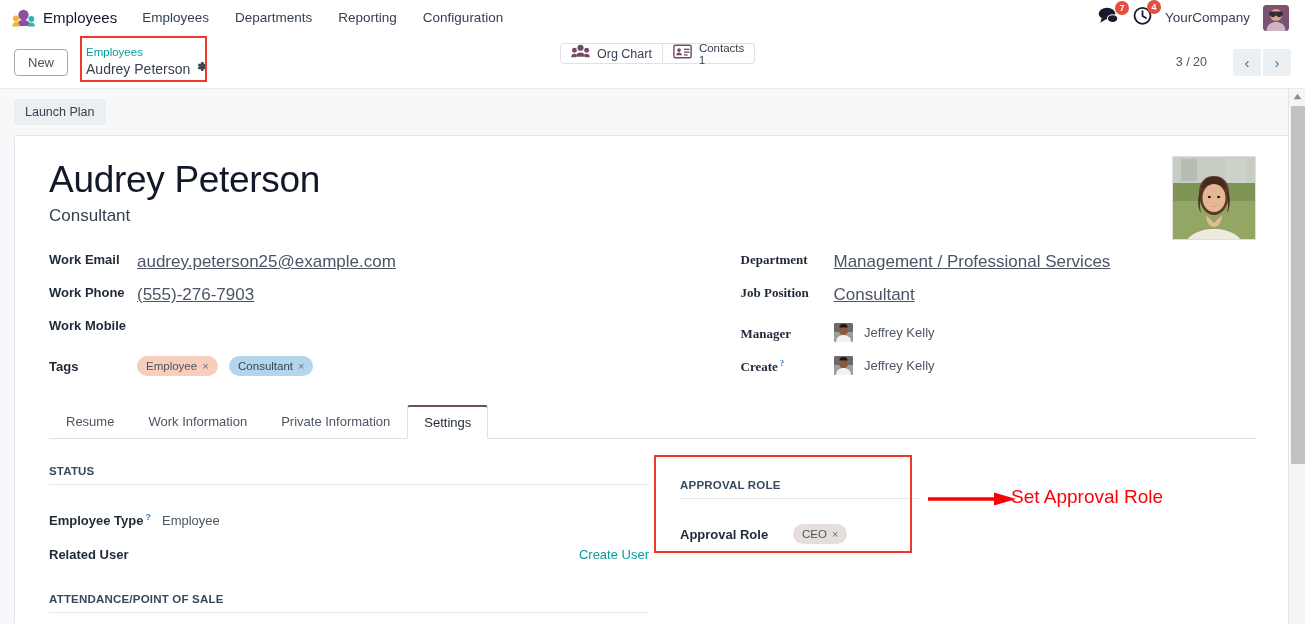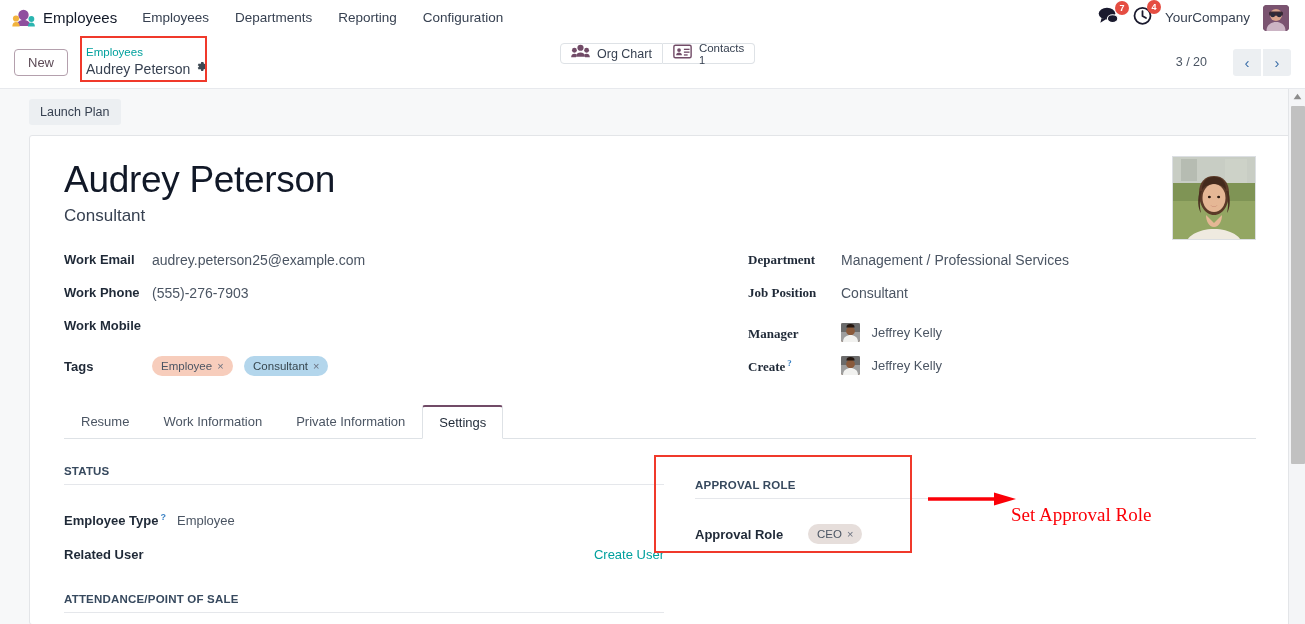--- a/index.html
+++ b/index.html
@@ -74,21 +74,21 @@
   .pager-btns { display: flex; }
   .pager-btn {
     width: 28px; height: 27px; background: #eceff2; border: none; cursor: pointer;
     display: flex; align-items: center; justify-content: center;
     color: #3b6ea8; font-size: 15px;
   }
   .pager-btn:first-child { border-radius: 3px 0 0 3px; margin-right: 2px; }
   .pager-btn:last-child { border-radius: 0 3px 3px 0; }
 
   
-  .sheet-bg { background: #f7f8f9; padding: 10px 14px 0 29px; height: 536px; position: relative; }
+  .sheet-bg { background: #f7f8f9; padding: 10px 14px 0 14px; height: 536px; position: relative; }
   .launch-plan {
     background: #eceff2; border: none; color: #374151; font-size: 12.5px;
     padding: 6px 11px; border-radius: 3px; cursor: pointer; margin-bottom: 10px;
     font-family: "Liberation Sans", sans-serif;
   }
   .sheet {
     background: #fff; border: 1px solid #e3e5e8; border-radius: 3px;
     padding: 22px 34px 0 34px; height: 490px; position: relative; overflow: hidden;
   }
 
@@ -102,21 +102,21 @@
 
   .form-grid { display: flex; margin-top: 24px; }
   .col { width: 50%; }
   .col.right { padding-left: 88px; }
   .frow { display: flex; align-items: flex-start; min-height: 33px; }
   .flabel {
     font-size: 13px; font-weight: 700; color: #1f2937; width: 88px;
     flex-shrink: 0; padding-top: 2px; white-space: nowrap;
   }
   .col.right .flabel { width: 93px; font-family: Liberation Serif, serif; }
-  .fvalue { font-size: 14px; color: #4b5563; padding-top: 2px; }
+  .fvalue { font-size: 17px; color: #4b5563; padding-top: 2px; text-decoration: underline; }
   .qmark { color: #3b82c4; font-size: 9px; vertical-align: super; margin-left: 2px; cursor: pointer; }
 
   .tag {
     display: inline-flex; align-items: center; gap: 5px;
     border-radius: 11px; font-size: 11.5px; padding: 2px 9px;
     margin-right: 7px; cursor: pointer; line-height: 16px;
   }
   .tag-employee { background: #f7cdbc; color: #4b5563; }
   .tag-consultant { background: #b3d6ec; color: #37474f; }
   .tag-ceo { background: #e6dedb; color: #4b5563; }
@@ -154,22 +154,22 @@
 
   .srow { display: flex; align-items: center; min-height: 34px; }
   .slabel { font-size: 13px; font-weight: 700; color: #1f2937; width: 113px; flex-shrink: 0; white-space: nowrap; }
   .svalue { font-size: 13px; color: #4b5563; }
   .create-user { margin-left: auto; font-size: 13px; color: #00a09d; cursor: pointer; }
   .sect-bottom { margin-top: 22px; }
 
   
   .annot-arrow { position: absolute; left: 928px; top: 492px; width: 88px; height: 14px; pointer-events: none; }
   .annot-text {
-    position: absolute; left: 1011px; top: 504px; color: #fb0007;
-    font-size: 19px; font-family: Liberation Serif, serif; white-space: nowrap; pointer-events: none; text-align: right;
+    position: absolute; left: 1011px; top: 486px; color: #fb0007;
+    font-size: 19px; font-family: Liberation Sans, sans-serif; white-space: nowrap; pointer-events: none; text-align: right;
   }
 
   
   .scrollbar { position: absolute; right: 0; top: 89px; width: 17px; height: 535px; background: #f4f5f7; border-left: 1px solid #e3e5e8; }
   .sb-arrow { height: 15px; display: flex; align-items: center; justify-content: center; }
   .sb-thumb { position: absolute; top: 17px; left: 2px; width: 14px; height: 358px; background: #c1c1c1; border-radius: 1px; }
 </style>
 </head>
 <body>
 

